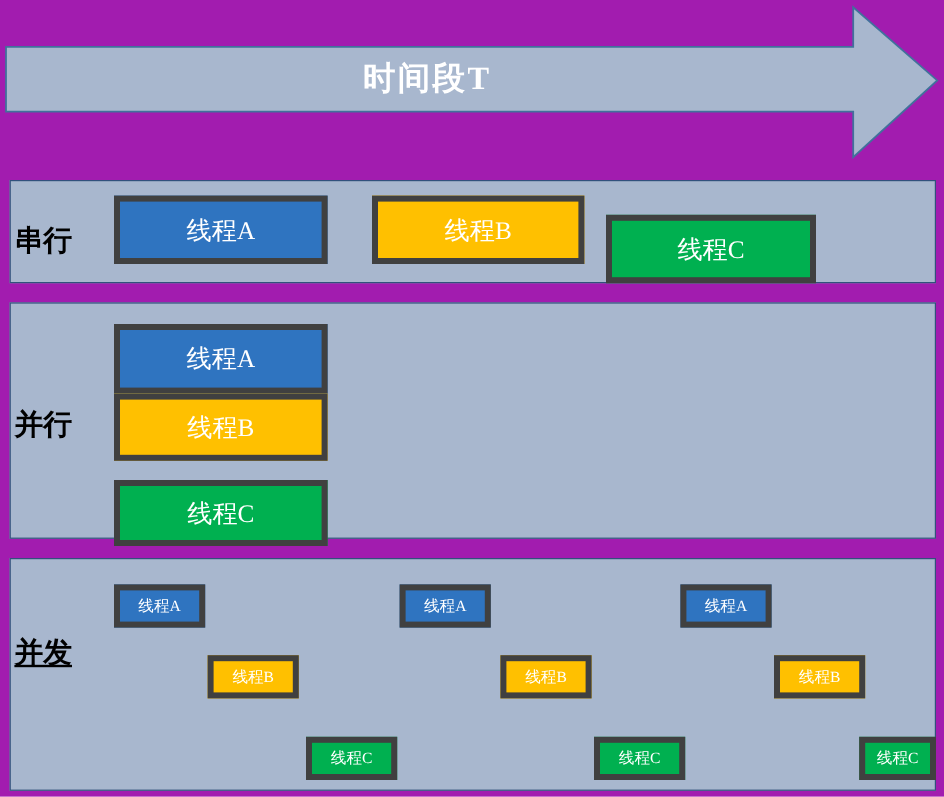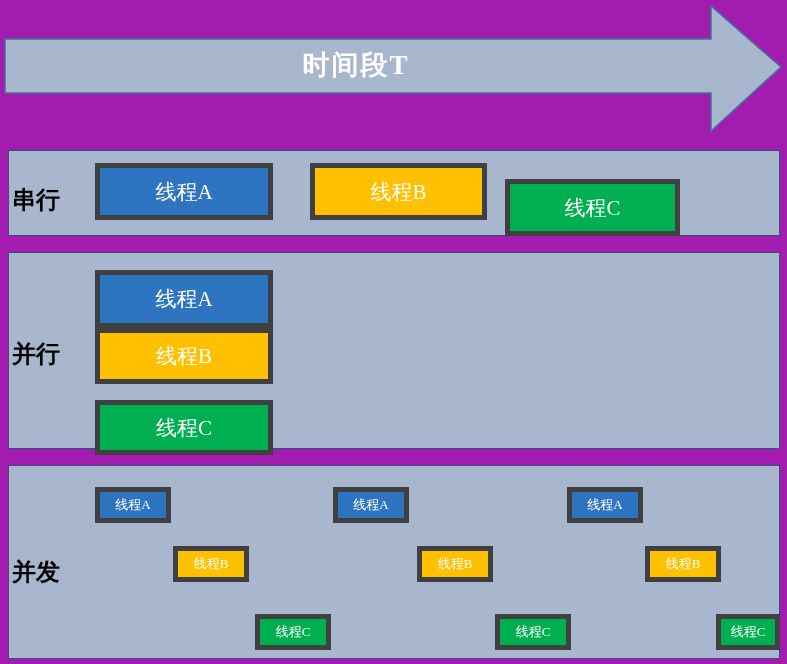--- a/index.html
+++ b/index.html
@@ -64,21 +64,21 @@
     <span>线程A</span>
   </div>
   <div class="tbox tbox-b tbox-big" style="left:95px;top:328px;width:178px;height:56px;">
     <span>线程B</span>
   </div>
   <div class="tbox tbox-c tbox-big" style="left:95px;top:384px;width:178px;height:55px;">
     <span>线程C</span>
   </div>
 
   <div class="panel panel-concurrent"></div>
-  <div class="section-label" style="top:556px;">并发</div>
+  <div class="section-label" style="top:528px;text-decoration:underline;">并发</div>
 
   <div class="tbox tbox-a tbox-small" style="left:95px;top:487px;width:76px;height:36px;">
     <span>线程A</span>
   </div>
   <div class="tbox tbox-b tbox-small" style="left:173px;top:546px;width:76px;height:36px;">
     <span>线程B</span>
   </div>
   <div class="tbox tbox-c tbox-small" style="left:255px;top:598px;width:76px;height:36px;">
     <span>线程C</span>
   </div>

